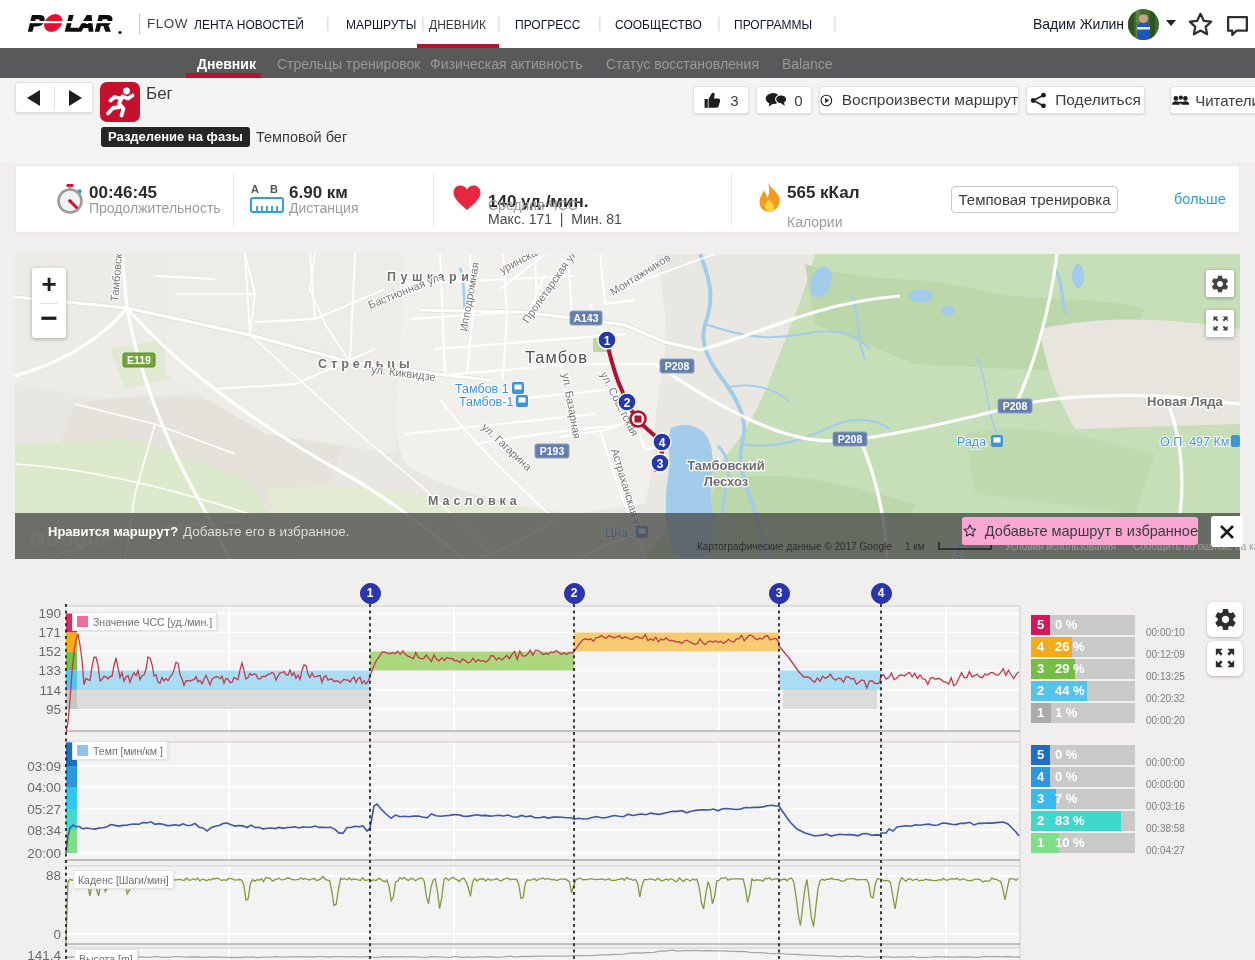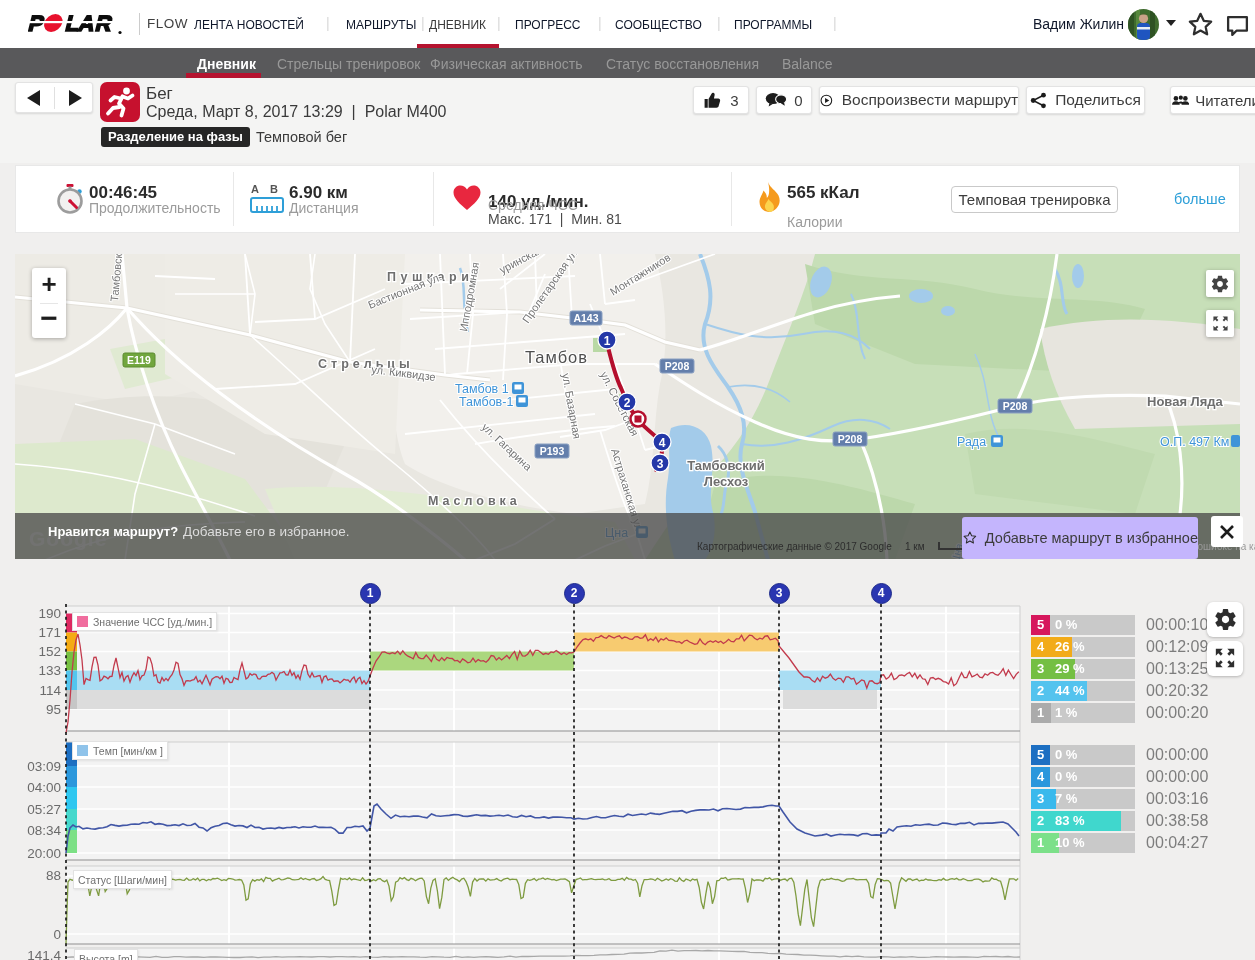--- a/index.html
+++ b/index.html
@@ -12,21 +12,21 @@
 .navdiv{position:absolute;top:15px;font-size:14px;color:#d9d9d9;}
 .subitem{position:absolute;top:56px;font-size:14px;color:#989898;white-space:nowrap;}
 .statlbl{position:absolute;font-size:14px;color:#9b9b9b;white-space:nowrap;}
 .statval{position:absolute;font-size:17px;font-weight:bold;color:#2b2b2b;white-space:nowrap;}
 .zrow{position:absolute;height:20px;}
 .zsq{position:absolute;left:0;top:0;width:19px;height:20px;color:#fff;font-size:13px;font-weight:bold;
   text-align:center;line-height:20px;}
 .zbar{position:absolute;left:19px;top:0;width:85px;height:20px;background:#c9c9c9;}
 .zfill{position:absolute;left:0;top:0;height:20px;}
 .zpct{position:absolute;left:5px;top:0;color:#fff;font-size:13px;font-weight:bold;line-height:20px;}
-.ztime{position:absolute;left:115px;top:0;width:80px;color:#7d7d7d;font-size:16px;line-height:20px;}
+.ztime{position:absolute;left:115px;top:8px;width:80px;color:#7d7d7d;font-size:10px;line-height:20px;}
 .legend{position:absolute;background:#fff;border:1px solid #e2e2e2;box-shadow:1px 1px 2px rgba(0,0,0,0.08);
   display:flex;align-items:center;font-size:10.5px;color:#6f6f6f;padding:0 4px;height:19px;white-space:nowrap;}
 .phc{position:absolute;width:21px;height:21px;border-radius:50%;background:#2a36b1;border:1px solid #1d2a8a;
   color:#fff;font-size:12px;font-weight:bold;text-align:center;line-height:19px;top:583px;}
 </style></head><body>
 <div id="page">
 
 <div class="abs" style="left:0;top:0;width:1255px;height:48px;background:#fff;"></div>
 
 <svg class="abs" style="left:28px;top:12px;" width="108" height="24" viewBox="0 0 108 24">
@@ -101,21 +101,20 @@
  <rect width="40" height="40" rx="7" fill="#c6112e"></rect>
  <g stroke="#fff" stroke-width="3.8" stroke-linecap="round" stroke-linejoin="round" fill="none">
   <circle cx="26.5" cy="9" r="3.4" fill="#fff" stroke="none"></circle>
   <path d="M22.5 14.5 L19 21.5 L23.5 26.5 L21.5 33.5"></path>
   <path d="M22.5 14.5 L28 16.5 L32.5 13.5"></path>
   <path d="M21 16.5 L14.5 15 L10.5 18.5"></path>
   <path d="M19.5 25 L13 26 L8 31.5"></path>
  </g>
 </svg>
 <div class="abs" style="left:146px;top:84px;font-size:17px;color:#3a3a3a;">Бег</div>
-<div class="abs" style="left:146px;top:103px;font-size:16px;color:#3a3a3a;">Среда, Март 8, 2017 13:29&nbsp; | &nbsp;Polar M400</div>
 <div class="abs" style="left:101px;top:127px;height:20px;background:#262626;border-radius:3px;color:#fff;
   font-size:13px;font-weight:bold;line-height:20px;padding:0 7px;">Разделение на фазы</div>
 <div class="abs" style="left:256px;top:129px;font-size:14.5px;color:#3a3a3a;">Темповой бег</div>
 
 <div class="btn" style="left:693px;top:86px;width:56px;height:28px;font-size:15px;">
  <svg width="19" height="19" viewBox="0 0 24 24" style="margin-right:8px;">
         <path d="M2 10 h4 v11 h-4 z M7 21 h10 c1.5 0 2.5-1 2.8-2.2 l1.8-6.3 c0.4-1.6-0.7-3-2.3-3 h-5.5 l0.9-4.6 c0.2-1.2-0.5-2.4-1.7-2.6 -0.9-0.2-1.8 0.3-2.2 1.1 L7 10 z" fill="#1d1d1d"></path>
       </svg>3</div>
 <div class="btn" style="left:756px;top:86px;width:56px;height:28px;font-size:15px;">
  <svg width="22" height="16" viewBox="0 0 30 20" style="margin-right:7px;">
@@ -405,21 +404,21 @@
 <div class="abs" style="left:15px;top:513px;width:1225px;height:46px;background:rgba(75,75,75,0.78);"></div>
 <div class="abs" style="left:48px;top:524px;font-size:13px;font-weight:bold;color:#fff;">Нравится маршрут?</div>
 <div class="abs" style="left:183px;top:524px;font-size:13.5px;color:#dcdcdc;">Добавьте его в избранное.</div>
 <div class="abs" style="left:697px;top:541px;font-size:10px;color:#2d2d2d;white-space:nowrap;">Картографические данные © 2017 Google</div>
 <div class="abs" style="left:905px;top:541px;font-size:10px;color:#2d2d2d;">1 км</div>
 <svg class="abs" style="left:938px;top:541px;" width="55" height="9">
       <path d="M1 1 v7 h52 v-7" stroke="#333" stroke-width="2" fill="none"></path>
     </svg>
 <div class="abs" style="left:1005px;top:541px;font-size:10px;color:#9a9a9a;white-space:nowrap;">Условия использования</div>
 <div class="abs" style="left:1133px;top:541px;font-size:10px;color:#9a9a9a;white-space:nowrap;">Сообщить об ошибке на карте</div>
-<div class="abs" style="left:962px;top:517px;width:236px;height:42px;background:#c4b5fd;border-radius:3px;display:flex;align-items:center;justify-content:center;font-size:14.5px;color:#3c3c3c;white-space:nowrap;">
+<div class="abs" style="left:962px;top:517px;width:236px;height:28px;background:#f9a8d4;border-radius:3px;display:flex;align-items:center;justify-content:center;font-size:14.5px;color:#3c3c3c;white-space:nowrap;">
  <svg width="20" height="20" viewBox="0 0 24 24" style="margin-right:7px;">
         <path d="M12 3 l2.7 5.6 6.1 0.8 -4.5 4.2 1.1 6 -5.4 -3 -5.4 3 1.1 -6 -4.5 -4.2 6.1 -0.8 z" fill="none" stroke="#2e2e2e" stroke-width="1.6" stroke-linejoin="round"></path>
       </svg>
  Добавьте маршрут в избранное</div>
 <div class="abs" style="left:1211px;top:516px;width:32px;height:31px;background:#fff;border-radius:3px;">
  <svg width="16" height="16" viewBox="0 0 16 16" style="margin:8px;">
         <path d="M2 2 L14 14 M14 2 L2 14" stroke="#1d1d1d" stroke-width="2.6"></path>
       </svg>
 </div>
 
@@ -522,21 +521,21 @@
   <text x="61" y="959.5">141.4</text>
  </g>
 </svg>
 
 <div class="phc" style="left:359.5px;">1</div>
 <div class="phc" style="left:563.5px;">2</div>
 <div class="phc" style="left:768.5px;">3</div>
 <div class="phc" style="left:870.5px;">4</div>
 <div class="legend" style="left:72px;top:612px;"><span style="display:inline-block;width:11px;height:11px;background:#f06d9e;margin-right:5px;"></span>Значение ЧСС [уд./мин.]</div>
 <div class="legend" style="left:72px;top:741px;"><span style="display:inline-block;width:11px;height:11px;background:#8fc3ea;margin-right:5px;"></span>Темп [мин/км ]</div>
-<div class="legend" style="left:73px;top:870px;">Статус [Шаги/мин]</div>
+<div class="legend" style="left:73px;top:870px;">Каденс [Шаги/мин]</div>
 <div class="legend" style="left:74px;top:949px;">Высота [m]</div>
 <div class="zrow" style="left:1031px;top:615px;width:230px;">
 <div class="zsq" style="background:#d6175c;">5</div>
 <div class="zbar">
         <div class="zpct">0 %</div>
       </div>
 <div class="ztime">00:00:10</div>
     </div>
 <div class="zrow" style="left:1031px;top:637px;width:230px;">
 <div class="zsq" style="background:#f2ab19;">4</div>

